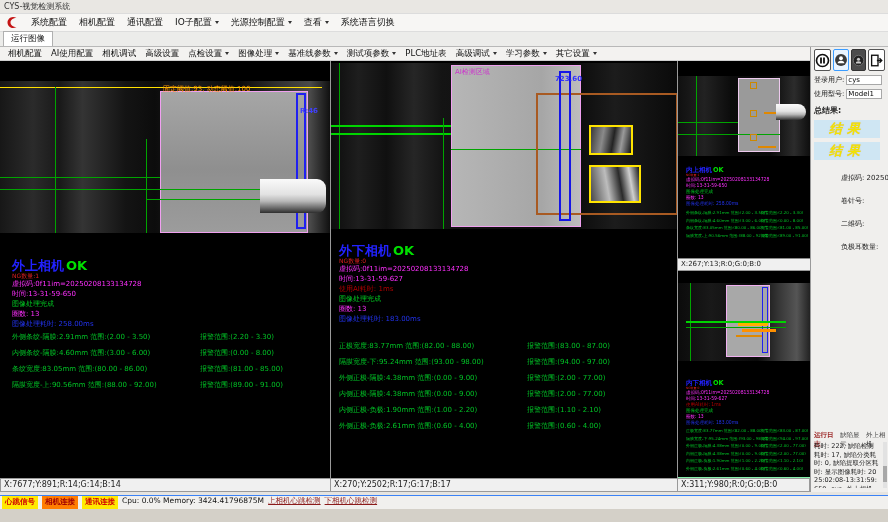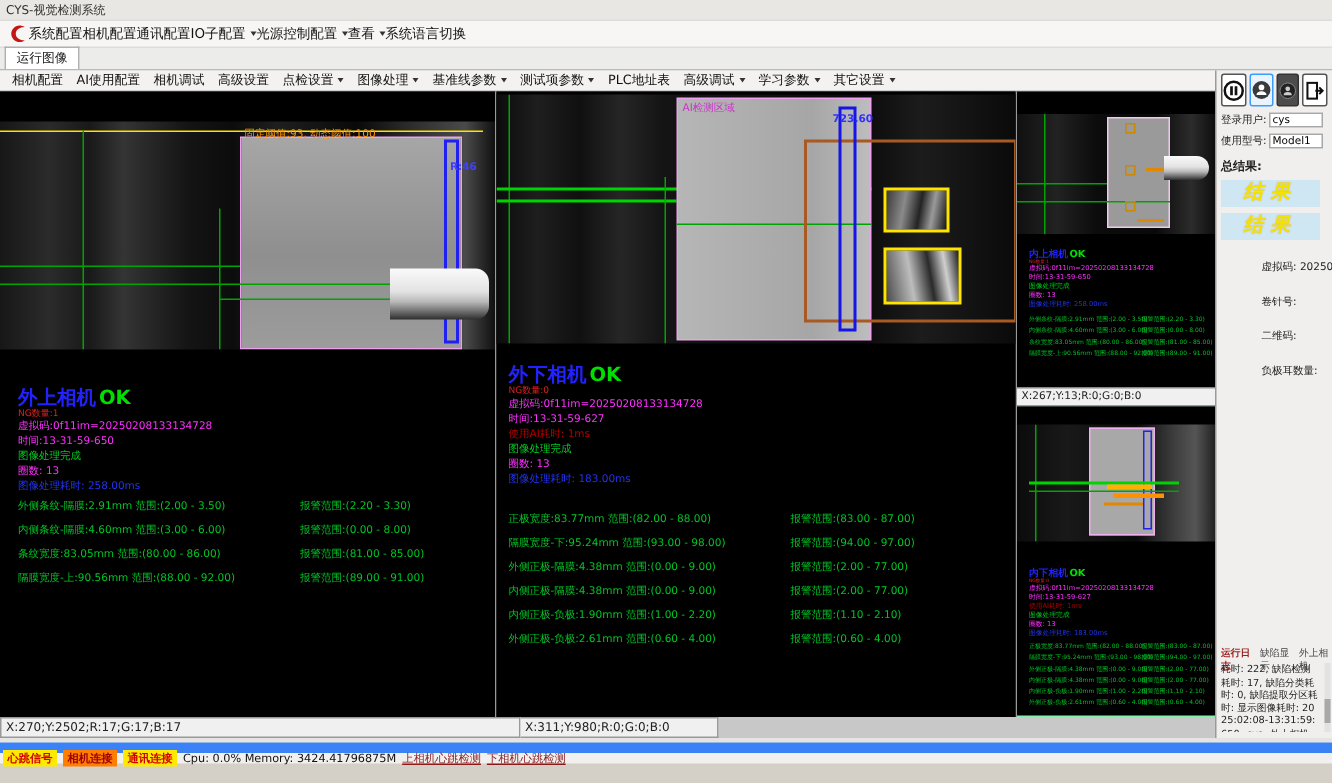--- a/index.html
+++ b/index.html
@@ -1,21 +1,21 @@
 <!DOCTYPE html>
 <html><head>
 <meta charset="utf-8">
 <style>
   *{box-sizing:border-box;margin:0;padding:0;}
   body{margin:0;background:#d4d0c8;font-family:"DejaVu Sans",sans-serif;}
   .app{position:relative;width:888px;height:522px;background:#ececea;overflow:hidden;}
 
   
   .titlebar{height:14px;background:#e9e7e3;display:flex;align-items:center;padding:0 4px;font-size:8px;color:#333;border-bottom:1px solid #dcdcdc;}
-  .menubar{height:18px;background:#f7f6f4;display:flex;align-items:center;padding:0 6px;font-size:9px;color:#111;border-bottom:1px solid #ddd;}
+  .menubar{height:18px;background:#f7f6f4;display:flex;align-items:center;gap:12px;padding:0 6px;font-size:9px;color:#111;border-bottom:1px solid #ddd;}
   .menuitem{display:flex;align-items:center;cursor:default;}
   .tabrow{height:15px;background:#ececea;display:flex;align-items:flex-end;padding-left:3px;border-bottom:1px solid #b8b8b8;}
   .tab{background:#fff;border:1px solid #b0b0b0;border-bottom:none;font-size:8.5px;padding:1px 7px;color:#222;}
   .content{display:flex;}
   .leftcol{width:810px;}
   .toolbar{height:14px;background:#f3f2f0;display:flex;align-items:center;gap:9px;padding:0 8px;font-size:8.5px;color:#111;border-bottom:1px solid #cfcfcf;}
   .arr{width:0;height:0;border-left:2.5px solid transparent;border-right:2.5px solid transparent;border-top:3.5px solid #333;display:inline-block;margin-left:3px;}
   .logo{width:13px;height:13px;display:inline-block;}
 
   
@@ -90,21 +90,21 @@
   .pfield{margin-top:13px;white-space:nowrap;margin-left:27px;}
   .logtabs{position:absolute;top:384px;left:3px;display:flex;gap:4px;font-size:6.5px;}
   .logtabs .lt{color:#444;}
   .logtabs .lt.sel{color:#9a2222;font-weight:bold;}
   .logbox{position:absolute;top:395px;left:3px;width:66px;height:46px;font-size:6.5px;line-height:8.5px;color:#222;word-break:break-all;overflow:hidden;}
   .logscroll{position:absolute;top:395px;right:1px;width:4px;height:46px;background:#e2e2e2;}
   .logthumb{position:absolute;top:24px;left:0;width:4px;height:16px;background:#a8a8a8;}
 
   
   .gapstrip{height:3px;background:#e6e4e0;}
-  .bottombar{height:14px;background:#f1f0ee;display:flex;align-items:center;gap:4px;padding:0 2px;font-size:7.5px;border-top:7px solid #3b82f6;}
+  .bottombar{height:14px;background:#f1f0ee;display:flex;gap:4px;padding:0 2px;font-size:7.5px;border-top:1px solid #3b82f6;}
   .chip{padding:0 3px;line-height:11px;font-weight:bold;}
   .chip.c1,.chip.c3{background:#ffe900;color:#d00000;}
   .chip.c2{background:#ff7e00;color:#a00000;}
   .cpu{color:#111;}
   .hb{color:#8b1a1a;text-decoration:underline;}
   .footer{height:13px;background:#d4d0c8;}
 </style>
 </head>
 <body>
 
@@ -389,20 +389,21 @@
               <div class="mrow">
                   <span class="mv">外侧正极-负极:2.61mm 范围:(0.60 - 4.00)</span>
                   <span class="ma">报警范围:(0.60 - 4.00)</span>
                 </div>
             </div>
           </div>
         </div>
       </div>
 
       <div class="statusrow">
+        <div class="seg" style="width:331px">X:7677;Y:891;R:14;G:14;B:14</div>
         <div class="seg" style="width:347px">X:270;Y:2502;R:17;G:17;B:17</div>
         <div class="seg" style="width:132px">X:311;Y:980;R:0;G:0;B:0</div>
       </div>
     </div>
 
     <div class="panel">
       <div class="pbtns">
         <div class="pbtn">
           <svg viewBox="0 0 20 20" width="15" height="15">
               <circle cx="10" cy="10" r="8" fill="none" stroke="#111" stroke-width="2.2"></circle>

